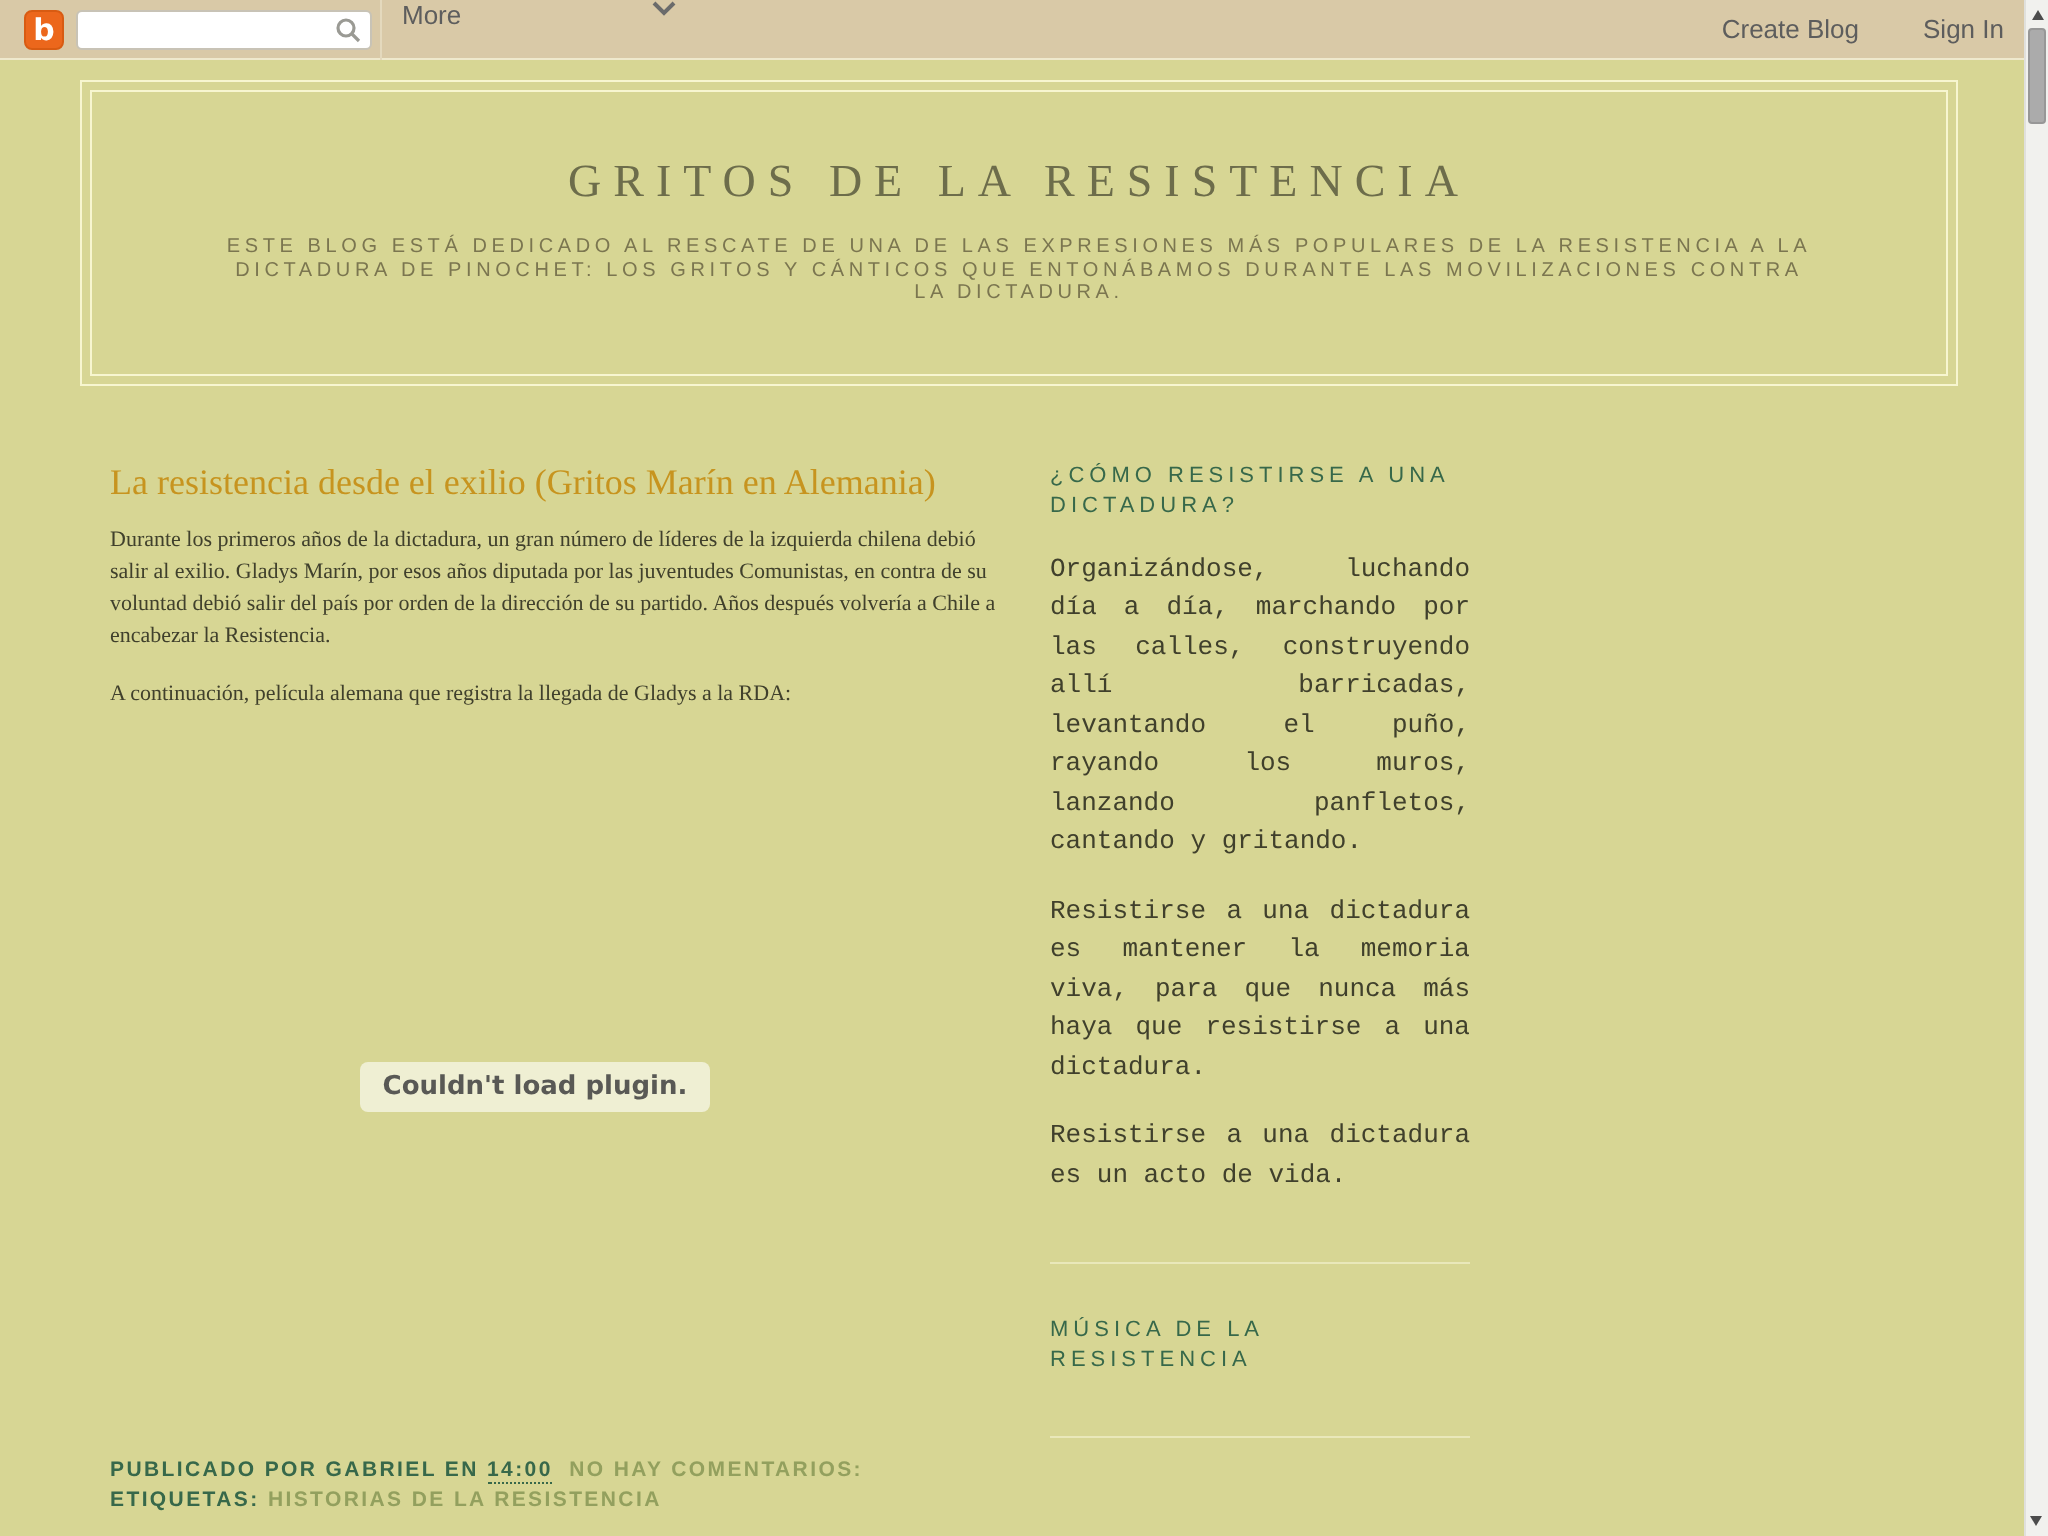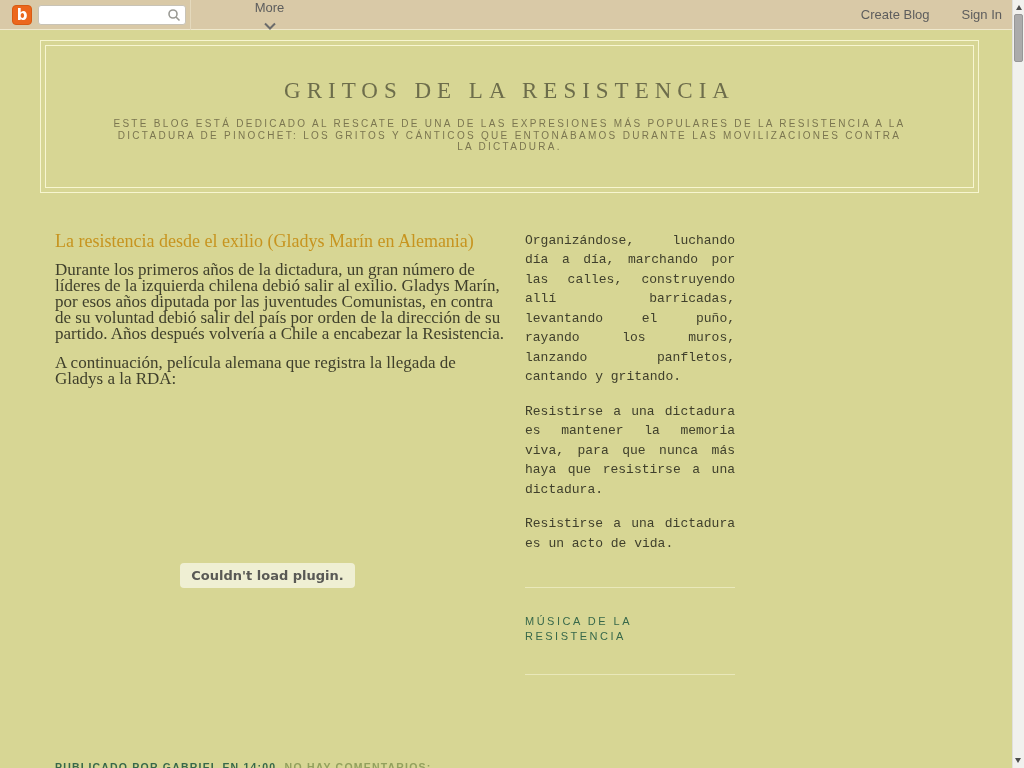--- a/index.html
+++ b/index.html
@@ -44,27 +44,26 @@
   .search-box input {
     border: none; outline: none;
     flex: 1; min-width: 0;
     height: 16px;
     font-size: 12px;
     background: transparent;
   }
   .more-dd {
     margin-left: 4px;
     width: 158px; height: 30px;
-    display: flex; align-items: center; justify-content: space-between;
+    display: flex; justify-content: space-between;
     padding: 0 10px;
     border-left: 1px solid #e4d9bd;
     color: #5d5d5d;
     font-size: 13px;
     cursor: default;
-    flex-direction: column;
   }
   .nav-right {
     margin-left: auto;
     display: flex; align-items: center;
     gap: 32px;
     padding-right: 10px;
     font-size: 13px;
     color: #5d5d5d;
   }
   .nav-link { cursor: pointer; }
@@ -142,21 +141,21 @@
   .post-title {
     font-family: "Liberation Serif", serif;
     font-size: 18px;
     font-weight: normal;
     color: #c7941f;
     margin: 0 0 10px;
     cursor: pointer;
   }
   .post-body p {
     font-family: "Liberation Serif", serif;
-    font-size: 17px;
+    font-size: 11px;
     line-height: 16px;
     color: #40402c;
     margin: 0 0 13px;
   }
   .embed-area {
     width: 425px; height: 352px;
     margin-top: 3px;
     display: flex; align-items: center; justify-content: center;
   }
   .plugin-msg {
@@ -243,21 +242,21 @@
 <div class="header-outer">
   <div class="header-inner">
     <h1 class="blog-title">GRITOS DE LA RESISTENCIA</h1>
     <div class="blog-desc">ESTE BLOG ESTÁ DEDICADO AL RESCATE DE UNA DE LAS EXPRESIONES MÁS POPULARES DE LA RESISTENCIA A LA DICTADURA DE PINOCHET: LOS GRITOS Y CÁNTICOS QUE ENTONÁBAMOS DURANTE LAS MOVILIZACIONES CONTRA LA DICTADURA.</div>
   </div>
 </div>
 
 <div class="content">
 
   <div class="main-col">
-    <h2 class="post-title">La resistencia desde el exilio (Gladys Marín en Alemania)</h2>
+    <h2 class="post-title">La resistencia desde el exilio (Gritos Marín en Alemania)</h2>
 
     <div class="post-body">
       <p>Durante los primeros años de la dictadura, un gran número de líderes de la izquierda chilena debió salir al exilio. Gladys Marín, por esos años diputada por las juventudes Comunistas, en contra de su voluntad debió salir del país por orden de la dirección de su partido. Años después volvería a Chile a encabezar la Resistencia.</p>
       <p>A continuación, película alemana que registra la llegada de Gladys a la RDA:</p>
     </div>
 
     <div class="embed-area">
       <span class="plugin-msg">Couldn't load plugin.</span>
     </div>
 
@@ -268,20 +267,21 @@
         <span class="pf-link">NO HAY COMENTARIOS:</span>
       </div>
       <div>
         <span>ETIQUETAS:</span>
         <span class="pf-link">HISTORIAS DE LA RESISTENCIA</span>
       </div>
     </div>
   </div>
 
   <div class="side-col">
+    <h3 class="widget-title">¿CÓMO RESISTIRSE A UNA DICTADURA?</h3>
     <p>Organizándose, luchando día a día, marchando por las calles, construyendo allí barricadas, levantando el puño, rayando los muros, lanzando panfletos, cantando y gritando.</p>
     <p>Resistirse a una dictadura es mantener la memoria viva, para que nunca más haya que resistirse a una dictadura.</p>
     <p>Resistirse a una dictadura es un acto de vida.</p>
 
     <hr class="side-divider">
 
     <h3 class="widget-title">MÚSICA DE LA RESISTENCIA</h3>
 
     <hr class="side-divider second">
   </div>

